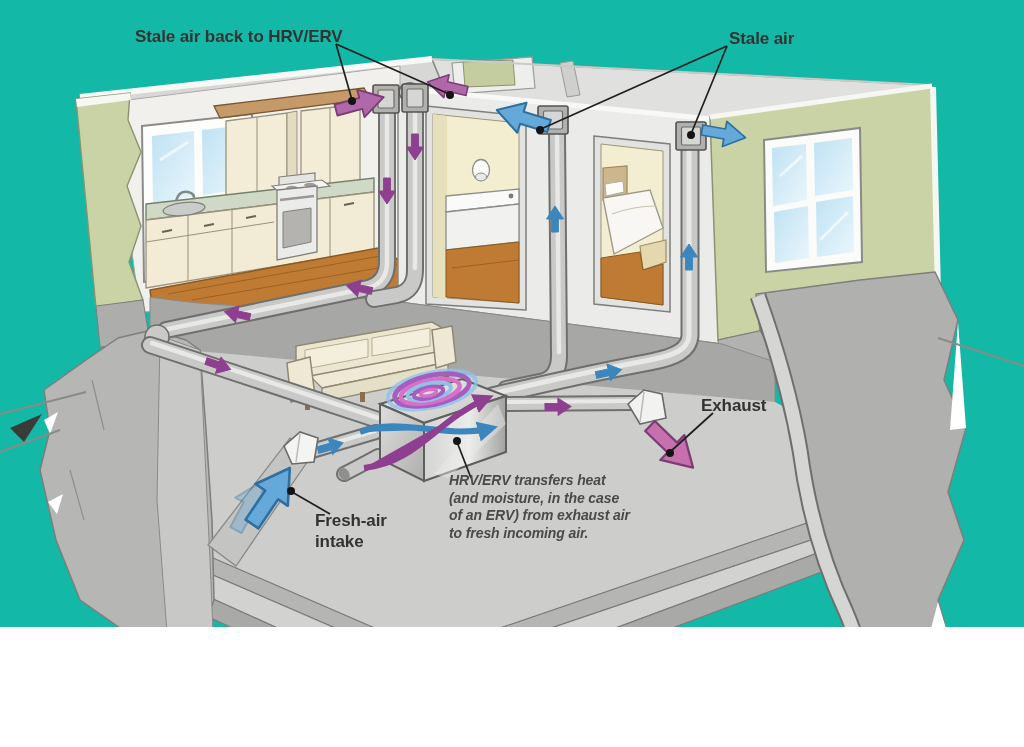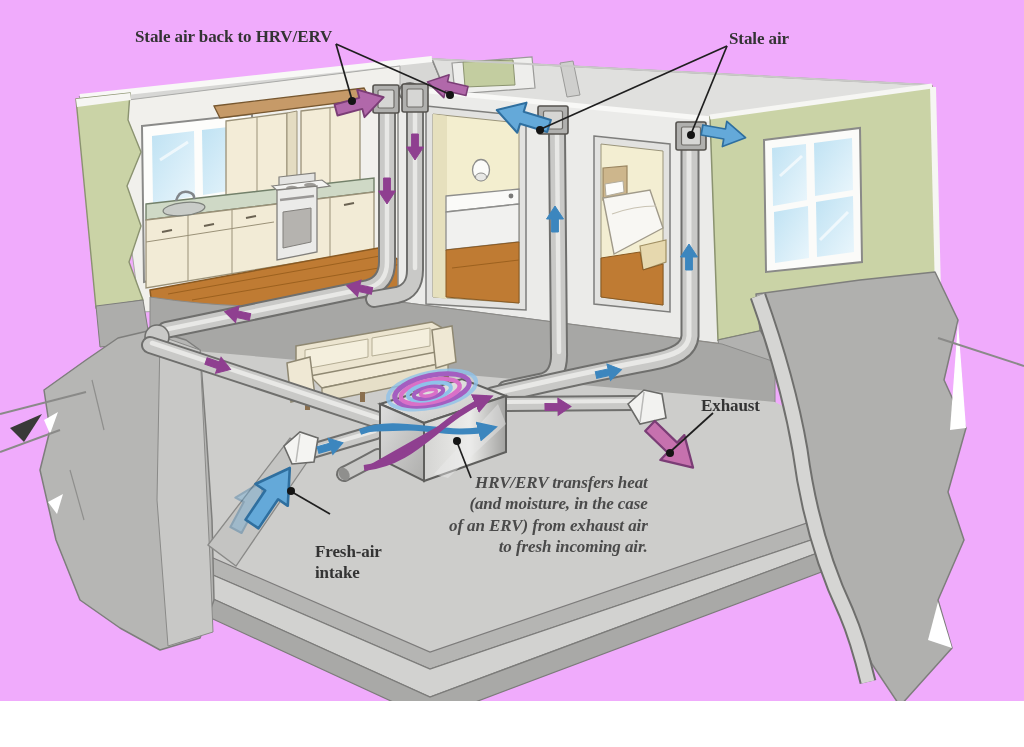--- a/index.html
+++ b/index.html
@@ -1,27 +1,27 @@
 <!DOCTYPE html>
 <html style="--fresh-air: #64a9d9; --fresh-air-dark: #2f6f9f; --stale-air: #b168aa; --stale-air-dark: #7b3d76; --exhaust-air: #c671ae; --flow-blue: #3c86be; --flow-purple: #8f3f90; --exterior-wall: #cad3a6; --duct-metal: #c9c9c7; --wood-floor: #bf7b33; --concrete: #b3b3b1; --slab: #cdcdcb; --label-text: #333333; --swirl-purple: #a45ec0; --swirl-pink: #d970c8; --swirl-blue: #8fc2ea;"><head>
 <meta charset="utf-8">
 <style>
   html,body{margin:0;padding:0;background:#ffffff;}
   .stage{
-    position:relative;width:1024px;height:701px;background:#f0abfc;overflow:hidden;
-    font-family:Liberation Serif, serif;
+    position:relative;width:1024px;height:627px;background:#14b8a6;overflow:hidden;
+    font-family:Liberation Sans, sans-serif;
   }
   .stage svg{position:absolute;left:0;top:0;}
   .label{
     position:absolute;font-weight:700;font-size:17px;line-height:1.22;
     color:var(--label-text,#333);white-space:pre-line;letter-spacing:-0.1px;
   }
   .caption{
-    position:absolute;font-weight:700;font-style:italic;font-size:17px;line-height:1.26;
-    color:#4a4a4a;white-space:pre-line;letter-spacing:-0.1px;text-align:right;
+    position:absolute;font-weight:700;font-style:italic;font-size:14px;line-height:1.26;
+    color:#4a4a4a;white-space:pre-line;letter-spacing:-0.1px;
   }
   
   .duct-out{stroke:#6f6f6d;fill:none;stroke-linecap:round;stroke-linejoin:round;}
   .duct-fill{stroke:var(--duct-metal,#c9c9c7);fill:none;stroke-linecap:round;stroke-linejoin:round;}
   .duct-hl{stroke:#ebebe9;fill:none;stroke-linecap:round;stroke-linejoin:round;opacity:.9;}
   .arrow-fresh{fill:var(--fresh-air,#64a9d9);stroke:var(--fresh-air-dark,#2f6f9f);stroke-width:2;stroke-linejoin:round;}
   .arrow-stale{fill:var(--stale-air,#b168aa);stroke:var(--stale-air-dark,#7b3d76);stroke-width:2;stroke-linejoin:round;}
   .arrow-exh{fill:var(--exhaust-air,#c671ae);stroke:var(--stale-air-dark,#7b3d76);stroke-width:2;stroke-linejoin:round;}
   .flow-b{stroke:var(--flow-blue,#3c86be);fill:var(--flow-blue,#3c86be);}
   .flow-p{stroke:var(--flow-purple,#8f3f90);fill:var(--flow-purple,#8f3f90);}
@@ -381,20 +381,20 @@
     <path class="ptr" d="M330,514 L292,492"></path>
     <circle class="dot" cx="291" cy="491" r="4"></circle>
     <path class="ptr" d="M471,478 L457,442"></path>
     <circle class="dot" cx="457" cy="441" r="4"></circle>
   </g>
 </svg>
 
 <div class="label" style="left:135px;top:27px;">Stale air back to HRV/ERV</div>
 <div class="label" style="left:729px;top:29px;">Stale air</div>
 <div class="label" style="left:701px;top:396px;">Exhaust</div>
-<div class="label" style="left:315px;top:511px;margin-top:31px;">Fresh-air
+<div class="label" style="left:315px;top:511px;">Fresh-air
 intake</div>
 <div class="caption" style="left:449px;top:472px;">HRV/ERV transfers heat
 (and moisture, in the case
 of an ERV) from exhaust air
 to fresh incoming air.</div>
 
 </div>
 
 </body></html>

